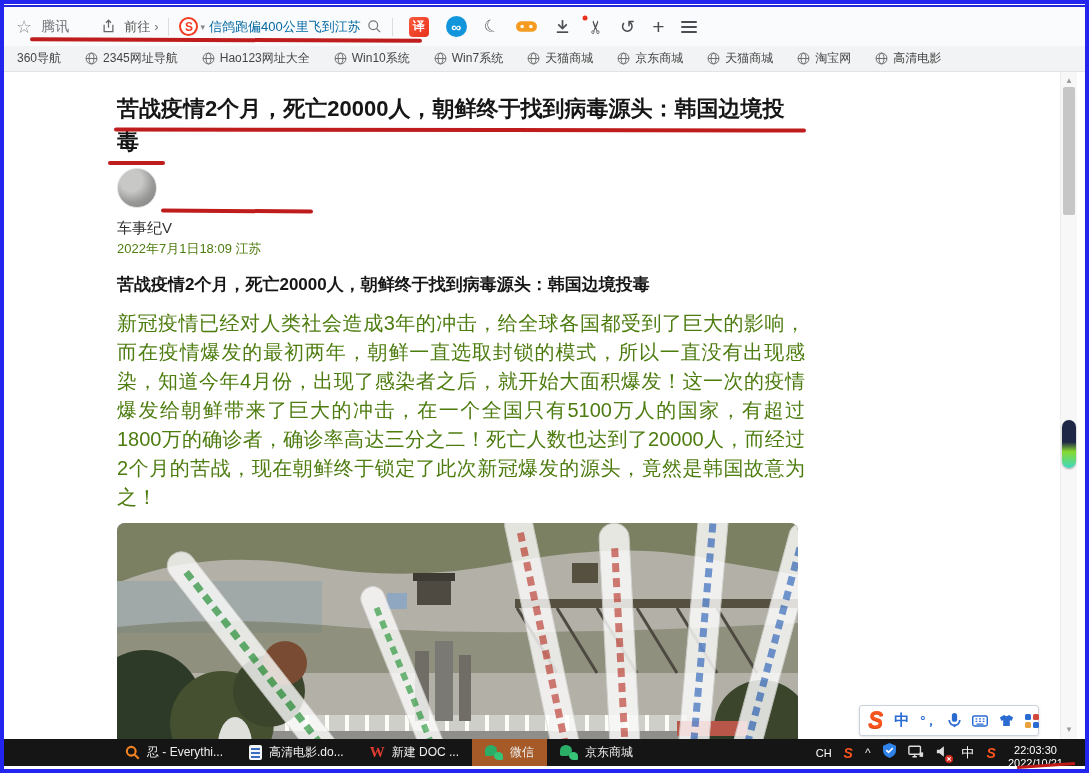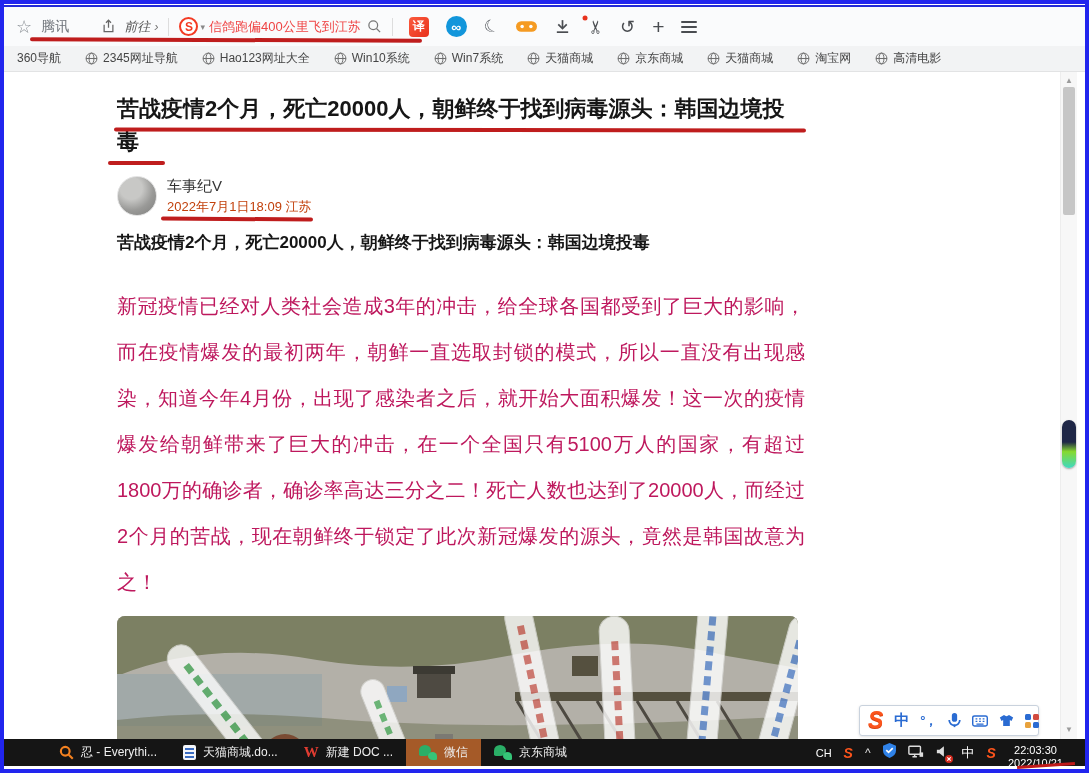--- a/index.html
+++ b/index.html
@@ -12,26 +12,26 @@
   .toolbar { height:39px; background:#fafbfc; display:flex; align-items:center; padding:0 10px 0 12px; position:relative; flex:0 0 auto; }
   .tb-star { font-size:18px; color:#8a8f94; margin-right:9px; cursor:pointer; }
   .site-label { font-size:14px; color:#6d7278; margin-right:10px; }
   .url { font-size:14px; letter-spacing:.2px; white-space:nowrap; }
   .url .scheme { color:#1a9b36; }
   .url .host { color:#38383a; }
   .url .path { color:#9aa0a6; }
   .anno { position:absolute; background:#bf1d1d; border-radius:2px; }
   .anno-url { left:26px; top:31px; width:392px; height:4px; transform:rotate(.25deg); }
   .share-ic { margin:0 8px 0 22px; }
-  .goto { font-size:13px; color:#555; white-space:nowrap; cursor:pointer;font-style:italic; }
+  .goto { font-size:13px; color:#555; white-space:nowrap; cursor:pointer; }
   .goto .chev { margin-left:4px; color:#777; }
   .tb-sep { width:1px; height:18px; background:#ddd; margin:0 10px; }
   .sogou-s { width:19px; height:19px; border-radius:50%; border:2px solid #f33a23; color:#f33a23; font-weight:bold; font-size:12px; display:flex; align-items:center; justify-content:center; background:#fff; }
   .caret { font-size:9px; color:#888; margin:0 4px 0 2px; }
-  .tb-search-text { font-size:13px; color:#ef4444; white-space:nowrap; margin-right:6px; cursor:pointer; }
+  .tb-search-text { font-size:13px; color:#0369a1; white-space:nowrap; margin-right:6px; cursor:pointer; }
   .tb-icons { display:flex; align-items:center; gap:17px; margin-left:6px; }
   .ic { display:flex; align-items:center; justify-content:center; cursor:pointer; }
   .ic-translate { width:20px; height:20px; border-radius:4px; background:linear-gradient(135deg,#fb5a3c,#e8321d); color:#fff; font-size:12px; font-weight:bold; }
   .ic-infinity { width:21px; height:21px; border-radius:50%; background:#1296db; color:#fff; font-size:14px; font-weight:bold; }
   .ic-moon { font-size:17px; color:#5f6368; transform:rotate(-18deg); }
   .ic-txt { font-size:18px; color:#4a4d51; position:relative; }
   .ic-scissors { transform:rotate(-90deg); }
   .dot-red { position:absolute; top:-2px; right:-4px; width:5px; height:5px; border-radius:50%; background:#e8321d; }
   .ic-plus { font-size:21px; color:#4a4d51; font-weight:400; }
   .ic-menu { display:flex; flex-direction:column; gap:3px; }
@@ -40,45 +40,45 @@
   
   .bookmarks { height:26px; background:#f2f3f4; border-bottom:1px solid #e2e3e4; display:flex; align-items:center; padding:0 13px; gap:24px; flex:0 0 auto; }
   .bm { display:flex; align-items:center; gap:5px; font-size:12px; color:#454545; white-space:nowrap; cursor:pointer; }
 
   
   .content { position:relative; height:667px; background:#fff; overflow:hidden; flex:0 0 auto; }
   .article { position:absolute; left:113px; top:20px; width:688px; }
   .a-title { font-size:22px; line-height:33px; font-weight:700; color:#161616; position:relative; }
   .anno-t1 { left:-3px; top:36px; width:692px; height:4px; transform:rotate(.1deg); }
   .anno-t2 { left:-9px; top:69px; width:57px; height:4px; }
-  .author { margin-top:18px; display:flex; gap:10px; position:relative; }
+  .author { margin-top:10px; display:flex; gap:10px; position:relative;flex-direction:column; }
   .avatar { width:40px; height:40px; border-radius:50%; background:radial-gradient(circle at 35% 30%,#c8c8c6 0 30%,#9a9a98 60%,#7d7d7b); border:1px solid #e2e2e2; }
   .a-name { font-size:15px; color:#333; line-height:19px; }
-  .a-date { font-size:13px; color:#c2410c; line-height:18px; margin-top:3px; }
+  .a-date { font-size:13px; color:#4d7c0f; line-height:18px; margin-top:3px; }
   .anno-date { left:44px; top:41px; width:152px; height:4px; transform:rotate(.4deg); }
   .a-sub { margin-top:15px; font-size:17px; line-height:24px; font-weight:700; color:#161616; }
-  .a-body { margin-top:28px; font-size:20px; line-height:46px; color:#be185d; text-align:justify; }
+  .a-body { margin-top:12px; font-size:20px; line-height:29px; color:#4d7c0f; text-align:justify; }
   figure.a-img { margin-top:11px; width:681px; height:262px; border-radius:8px; overflow:hidden; background:#b3b0a8; cursor:pointer; }
   figure.a-img svg { display:block; }
 
   
   .scrollbar { position:absolute; top:0; bottom:0; right:8px; width:17px; background:#f7f7f7; border-left:1px solid #ededed; }
   .sb-arrow { position:absolute; left:0; width:16px; text-align:center; font-size:8px; color:#9c9c9c; cursor:pointer; }
   .sb-up { top:4px; } .sb-down { bottom:5px; }
   .sb-thumb { position:absolute; top:15px; left:2px; width:12px; height:128px; background:#c6c6c6; border-radius:2px; cursor:grab; }
   .sb-pill { position:absolute; top:348px; left:1px; width:14px; height:48px; border-radius:8px; background:linear-gradient(180deg,#1f2747 0%,#1f2747 46%,#86d92f 66%,#3fd9c0 100%); box-shadow:0 1px 2px rgba(0,0,0,.35); cursor:pointer; }
 
   
   .ime { position:absolute; right:46px; bottom:3px; width:180px; height:31px; background:#fff; border:1px solid #c9d2dd; border-radius:3px; display:flex; align-items:center; padding:0 8px; gap:11px; box-shadow:0 1px 3px rgba(0,0,0,.12); }
   .ime-s { font-size:23px; font-weight:bold; font-style:italic; color:#fb541c; text-shadow:0 1px 0 #d8400e; line-height:1; cursor:pointer; }
   .ime-ic { color:#2a6bd2; font-weight:bold; cursor:pointer; display:flex; align-items:center; }
   .ime-zh { font-size:15px; } .ime-punct { font-size:13px; letter-spacing:-1px; }
 
   
-  .taskbar { height:27px; background:#151515; display:flex; align-items:center; padding-left:42px; position:relative; flex:0 0 auto; }
+  .taskbar { height:27px; background:#151515; display:flex; align-items:center; padding-left:108px; position:relative; flex:0 0 auto; }
   .task { display:flex; align-items:center; gap:7px; height:100%; padding:0 13px; color:#eee; font-size:12px; white-space:nowrap; cursor:pointer; max-width:135px; }
   .task.active { background:#a55a28; }
   .t-search { width:15px; height:15px; }
   .t-word { width:13px; height:15px; background:#f4f6fa; border-radius:2px; position:relative; }
   .t-word i { position:absolute; left:2px; right:2px; height:2px; background:#3a6cc2; }
   .t-word i:nth-child(1){top:3px;} .t-word i:nth-child(2){top:7px;} .t-word i:nth-child(3){top:11px;}
   .t-wps { color:#e03c31; font-weight:bold; font-size:15px; font-family:"Liberation Serif", serif; }
   .t-wechat { position:relative; width:18px; height:15px; }
   .t-wechat b { position:absolute; left:0; top:0; width:12px; height:11px; background:#2aae67; border-radius:50% 50% 50% 15%; }
   .t-wechat i { position:absolute; right:0; bottom:0; width:9px; height:8px; background:#35c578; border-radius:50% 50% 15% 50%; }
@@ -372,21 +372,21 @@
           <path d="M15.5 15.5L22 22"></path>
         </svg>
       <span>忍 - Everythi...</span>
     </div>
     <div class="task">
       <span class="t-word">
           <i></i>
           <i></i>
           <i></i>
         </span>
-      <span>天猫商城.do...</span>
+      <span>高清电影.do...</span>
     </div>
     <div class="task">
       <span class="t-wps">W</span>
       <span>新建 DOC ...</span>
     </div>
     <div class="task active">
       <span class="t-wechat">
           <b></b>
           <i></i>
         </span>

